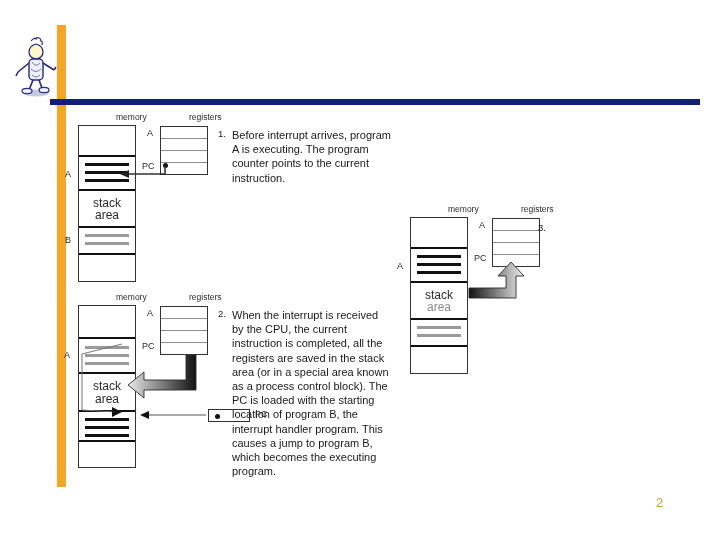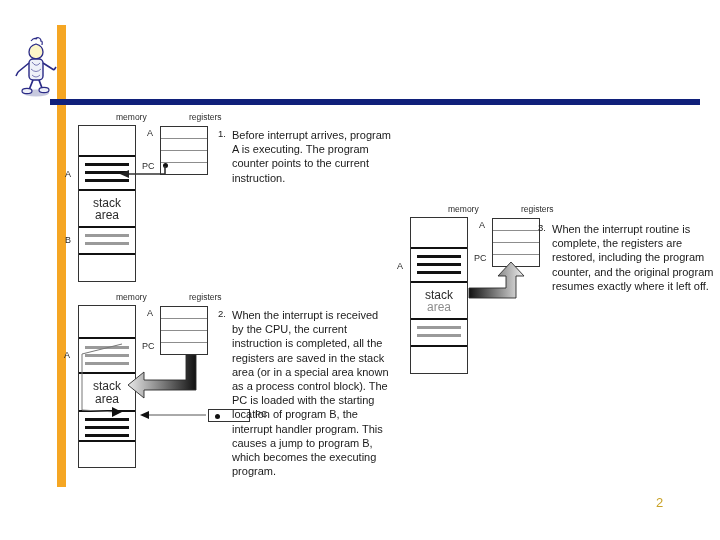--- a/index.html
+++ b/index.html
@@ -222,17 +222,16 @@
         <linearGradient id="g3" x1="0" y1="0" x2="1" y2="0">
           <stop offset="0%" stop-color="#111"></stop>
           <stop offset="100%" stop-color="#efefef"></stop>
         </linearGradient>
       </defs>
       <path d="M77,84 L114,84 L114,72 L106,72 L119,58 L132,72 L124,72 L124,94 L77,94 Z" fill="url(#g3)" stroke="#2b2b2b" stroke-width="0.9"></path>
     </svg>
   </div>
 
   <div class="stepnum" style="left:538px;top:222px;">3.</div>
-  <div class="steptext" style="left:552px;top:222px;width:162px;">When the interrupt routine is complete, the registers are restored, including the program counter, and the original program resumes exactly where it left off.</div>
 
   <div class="footer-page">2</div>
 
 </div>
 
 </body></html>

